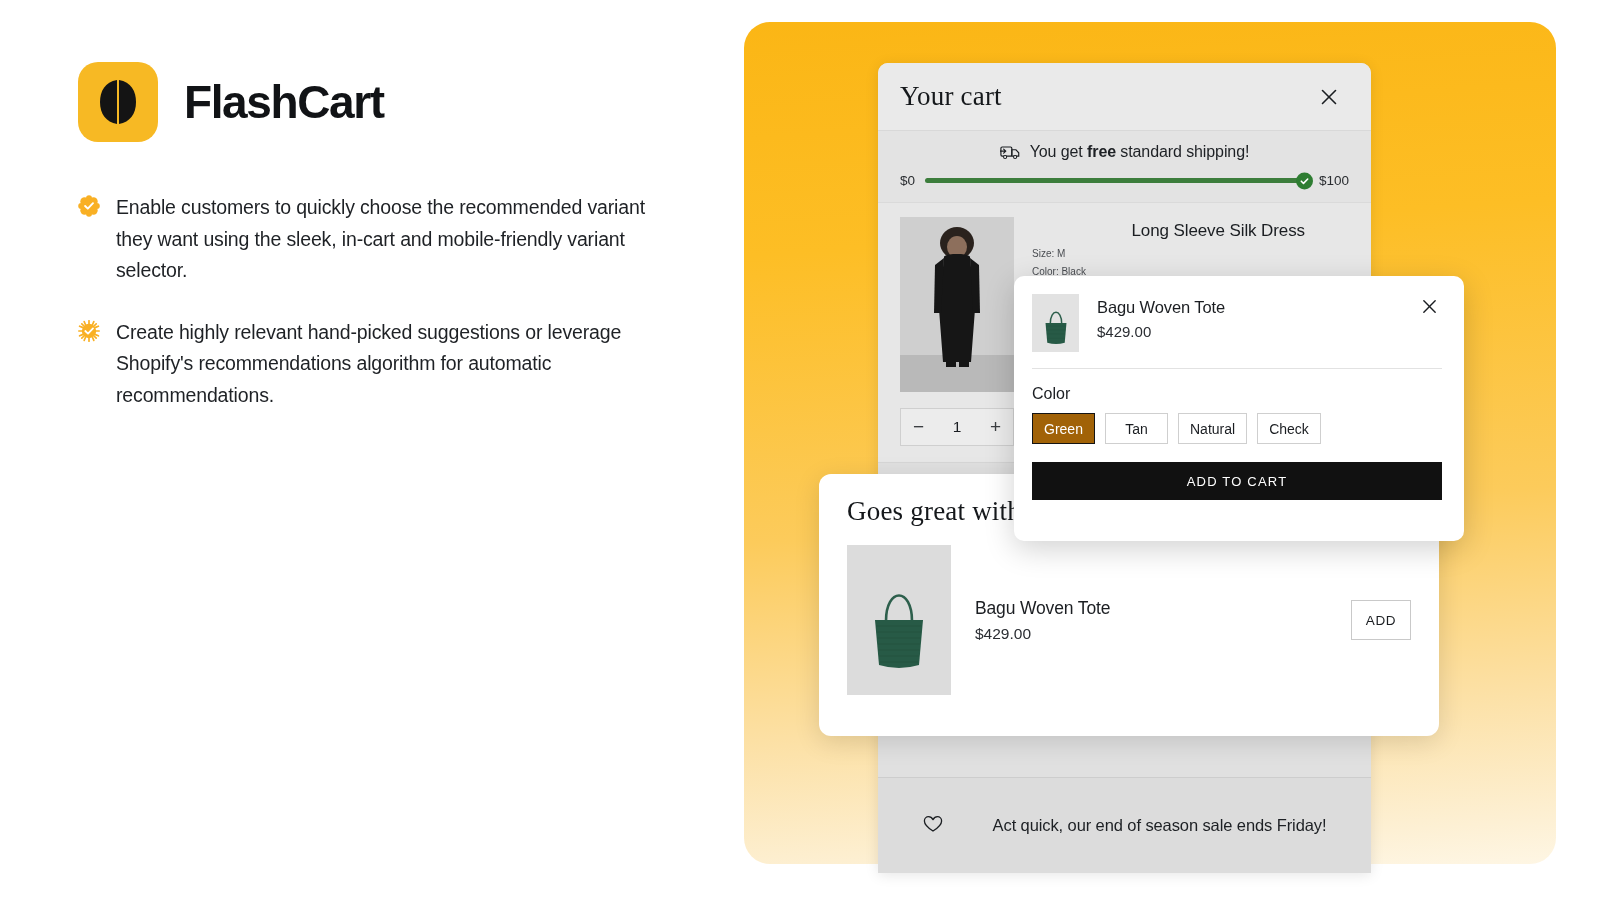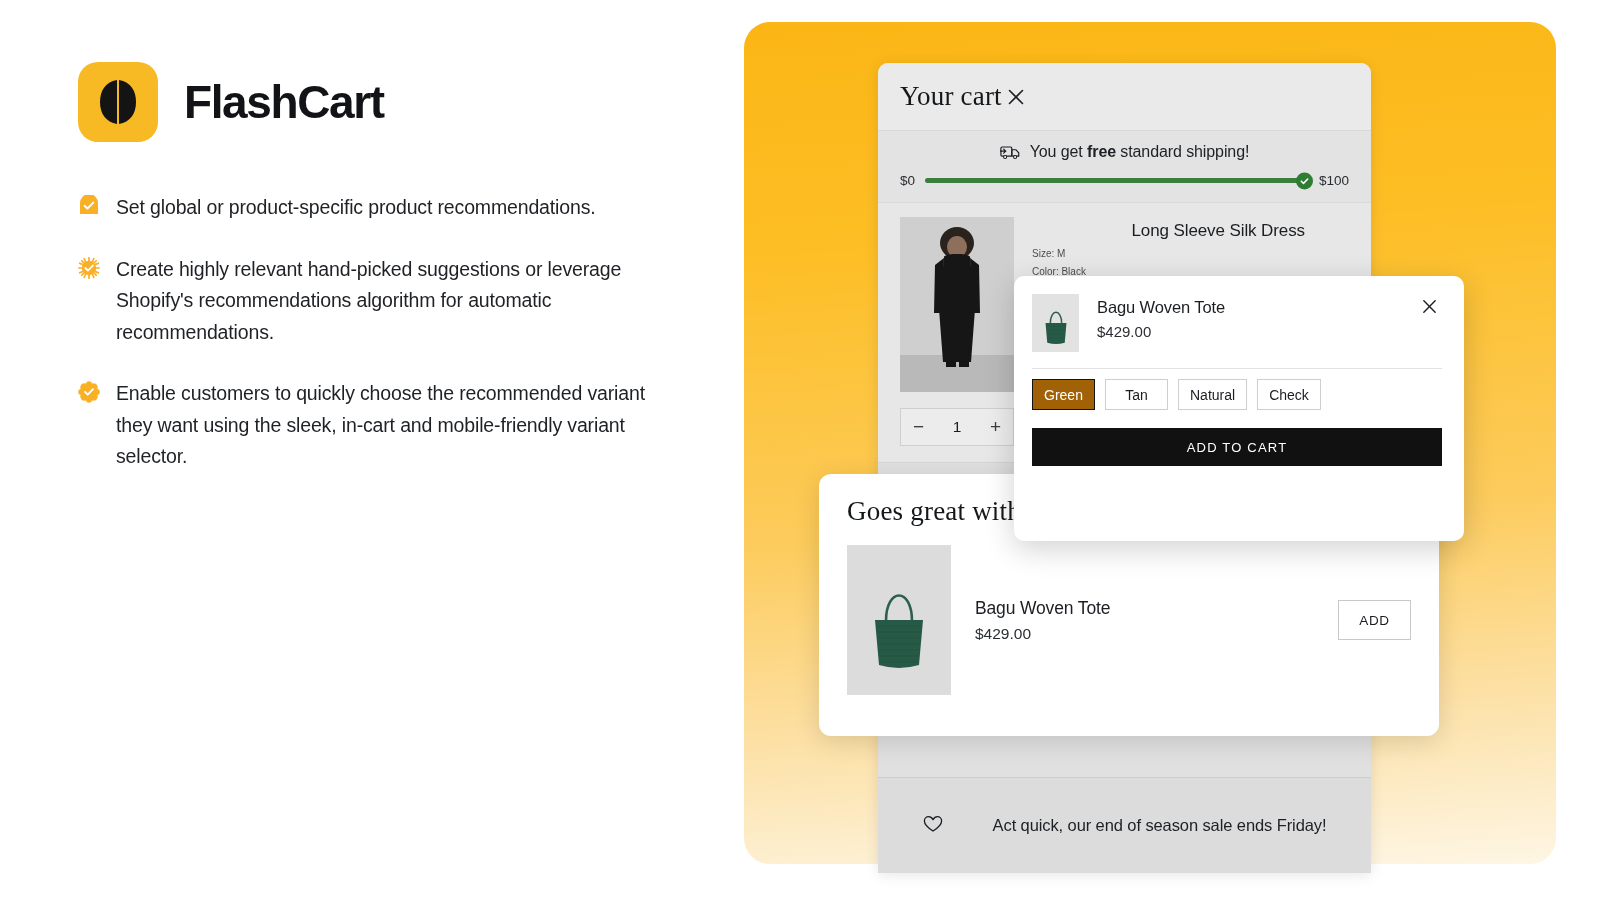--- a/index.html
+++ b/index.html
@@ -51,21 +51,21 @@
   
   .cart-drawer {
     position: absolute; left: 878px; top: 63px;
     width: 493px; height: 810px;
     background: #e3e3e3; border-radius: 10px 10px 0 0;
     box-shadow: 0 2px 14px rgba(0,0,0,0.10);
     overflow: hidden;
   }
   .cart-header {
     height: 68px; background: #eaeaea;
-    display: flex; align-items: center; justify-content: flex-start;
+    display: flex; align-items: center; justify-content: space-between;
     padding: 0 28px 0 22px; border-bottom: 1px solid #d8d8d8;
   }
   .cart-title {
     font-family: "Liberation Serif", serif;
     font-size: 27px; color: #15181b; letter-spacing: 0.2px;
   }
   .icon-btn { background: none; border: none; cursor: pointer; line-height: 0; padding: 4px; }
 
   .ship-row {
     padding: 12px 0 6px;
@@ -137,21 +137,21 @@
   }
   .rec-row { display: flex; align-items: center; gap: 24px; margin-top: 18px; }
   .rec-thumb {
     width: 104px; height: 150px; background: #dcdcdc;
     flex: 0 0 auto; display:flex; align-items:center; justify-content:center;
   }
   .rec-info { flex: 1 1 auto; }
   .rec-name { font-size: 17.5px; color: #1b1e22; letter-spacing: -0.15px; }
   .rec-price { font-size: 15.5px; color: #2b2e33; margin-top: 6px; }
   .rec-add {
-    width: 73px; height: 40px; background: #fff;
+    width: 60px; height: 40px; background: #fff;
     border: 1px solid #c9c9c9; font-size: 13.5px; color: #1b1e22;
     letter-spacing: 0.6px; cursor: pointer;
     font-family: "Liberation Sans", sans-serif;
   }
 
   
   .variant-popup {
     position: absolute; left: 1014px; top: 276px;
     width: 450px; height: 265px;
     background: #ffffff; border-radius: 10px;
@@ -198,28 +198,39 @@
           <path d="M39 18 C27 20 22 29 22 40 C22 52 28 60 39 62 Z" fill="#141414"></path>
           <path d="M41 18 C53 20 58 29 58 40 C58 52 52 60 41 62 Z" fill="#141414"></path>
         </svg>
       </div>
       <div class="brand-name">FlashCart</div>
     </div>
 
 
     <div class="bullets">
 
+
       <div class="bullet">
         <span class="bullet-icon">
           <svg width="22" height="22" viewBox="0 0 22 22">
-            <path d="M2 8 A9 9 0 0 1 20 8 L20 19 L2 19 Z" fill="#F9B024"></path>
-            <path d="M6.6 10.8 L9.4 13.6 L15.3 7.6" stroke="#ffffff" stroke-width="2" fill="none" stroke-linecap="round" stroke-linejoin="round"></path>
-          </svg>
-        </span>
-        <span class="bullet-text">Set global or product-specific product recommendations.</span>
+            <g fill="#F9B024">
+              <circle cx="6.5" cy="6.5" r="4.2"></circle>
+                <circle cx="15.5" cy="6.5" r="4.2"></circle>
+              <circle cx="6.5" cy="15.5" r="4.2"></circle>
+                <circle cx="15.5" cy="15.5" r="4.2"></circle>
+              <circle cx="11" cy="11" r="6.4"></circle>
+              <circle cx="3.2" cy="11" r="3"></circle>
+                <circle cx="18.8" cy="11" r="3"></circle>
+              <circle cx="11" cy="3.2" r="3"></circle>
+                <circle cx="11" cy="18.8" r="3"></circle>
+            </g>
+            <path d="M7.1 11 L9.8 13.7 L15 8.2" stroke="#ffffff" stroke-width="1.9" fill="none" stroke-linecap="round" stroke-linejoin="round"></path>
+          </svg>
+        </span>
+        <span class="bullet-text">Enable customers to quickly choose the recommended variant they want using the sleek, in-cart and mobile-friendly variant selector.</span>
       </div>
 
       <div class="bullet">
         <span class="bullet-icon">
           <svg width="22" height="22" viewBox="0 0 22 22">
             <g fill="#F9B024">
               <circle cx="11" cy="11" r="7.2"></circle>
               <g stroke="#F9B024" stroke-width="1.7" stroke-linecap="round">
                 <line x1="11" y1="0.8" x2="11" y2="4"></line>
                   <line x1="11" y1="18" x2="11" y2="21.2"></line>
@@ -238,40 +249,20 @@
                 <line x1="6.2" y1="20.4" x2="7.4" y2="17.5"></line>
                   <line x1="14.6" y1="4.5" x2="15.8" y2="1.6"></line>
               </g>
             </g>
             <path d="M7.3 11 L10 13.6 L15 8.4" stroke="#ffffff" stroke-width="1.8" fill="none" stroke-linecap="round" stroke-linejoin="round"></path>
           </svg>
         </span>
         <span class="bullet-text">Create highly relevant hand-picked suggestions or leverage Shopify's recommendations algorithm for automatic recommendations.</span>
       </div>
 
-      <div class="bullet">
-        <span class="bullet-icon">
-          <svg width="22" height="22" viewBox="0 0 22 22">
-            <g fill="#F9B024">
-              <circle cx="6.5" cy="6.5" r="4.2"></circle>
-                <circle cx="15.5" cy="6.5" r="4.2"></circle>
-              <circle cx="6.5" cy="15.5" r="4.2"></circle>
-                <circle cx="15.5" cy="15.5" r="4.2"></circle>
-              <circle cx="11" cy="11" r="6.4"></circle>
-              <circle cx="3.2" cy="11" r="3"></circle>
-                <circle cx="18.8" cy="11" r="3"></circle>
-              <circle cx="11" cy="3.2" r="3"></circle>
-                <circle cx="11" cy="18.8" r="3"></circle>
-            </g>
-            <path d="M7.1 11 L9.8 13.7 L15 8.2" stroke="#ffffff" stroke-width="1.9" fill="none" stroke-linecap="round" stroke-linejoin="round"></path>
-          </svg>
-        </span>
-        <span class="bullet-text">Enable customers to quickly choose the recommended variant they want using the sleek, in-cart and mobile-friendly variant selector.</span>
-      </div>
-
     </div>
   </div>
 
   <div class="yellow-card"></div>
 
   <div class="cart-drawer">
 
     <div class="cart-header">
       <div class="cart-title">Your cart</div>
       <button class="icon-btn">
@@ -408,20 +399,21 @@
           <svg width="17" height="17" viewBox="0 0 18 18">
             <line x1="3" y1="3" x2="15" y2="15" stroke="#1b1e22" stroke-width="1.5" stroke-linecap="round"></line>
             <line x1="15" y1="3" x2="3" y2="15" stroke="#1b1e22" stroke-width="1.5" stroke-linecap="round"></line>
           </svg>
         </span>
       </button>
     </div>
 
     <div class="vp-divider"></div>
 
+    <div class="vp-label">Color</div>
 
     <div class="swatches">
       <button class="swatch selected">Green</button>
       <button class="swatch">Tan</button>
       <button class="swatch">Natural</button>
       <button class="swatch">Check</button>
     </div>
 
     <button class="atc-btn">ADD TO CART</button>
   </div>

